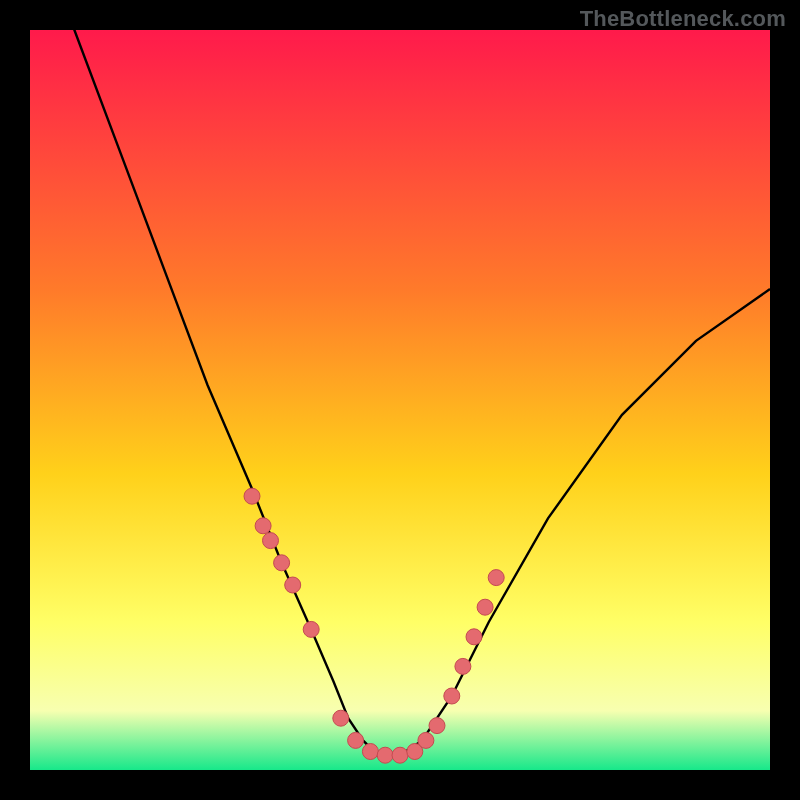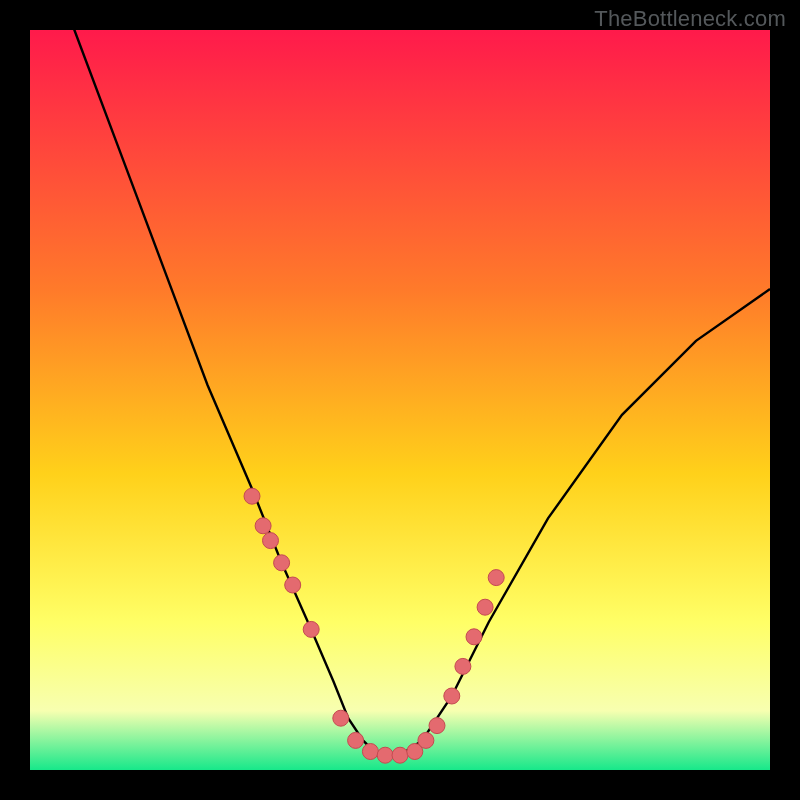--- a/index.html
+++ b/index.html
@@ -24,21 +24,21 @@
     width: 740px;
     height: 740px;
     overflow: hidden;
   }
   .watermark {
     position: absolute;
     top: 6px;
     right: 14px;
     color: #54585b;
     font-size: 22px;
-    font-weight: 400;
+    font-weight: 700;
     letter-spacing: 0.2px;
     z-index: 50;
   }
   svg { display: block; }
 </style>
 </head>
 <body>
 
 <div class="frame">
   <div class="watermark">TheBottleneck.com</div>

